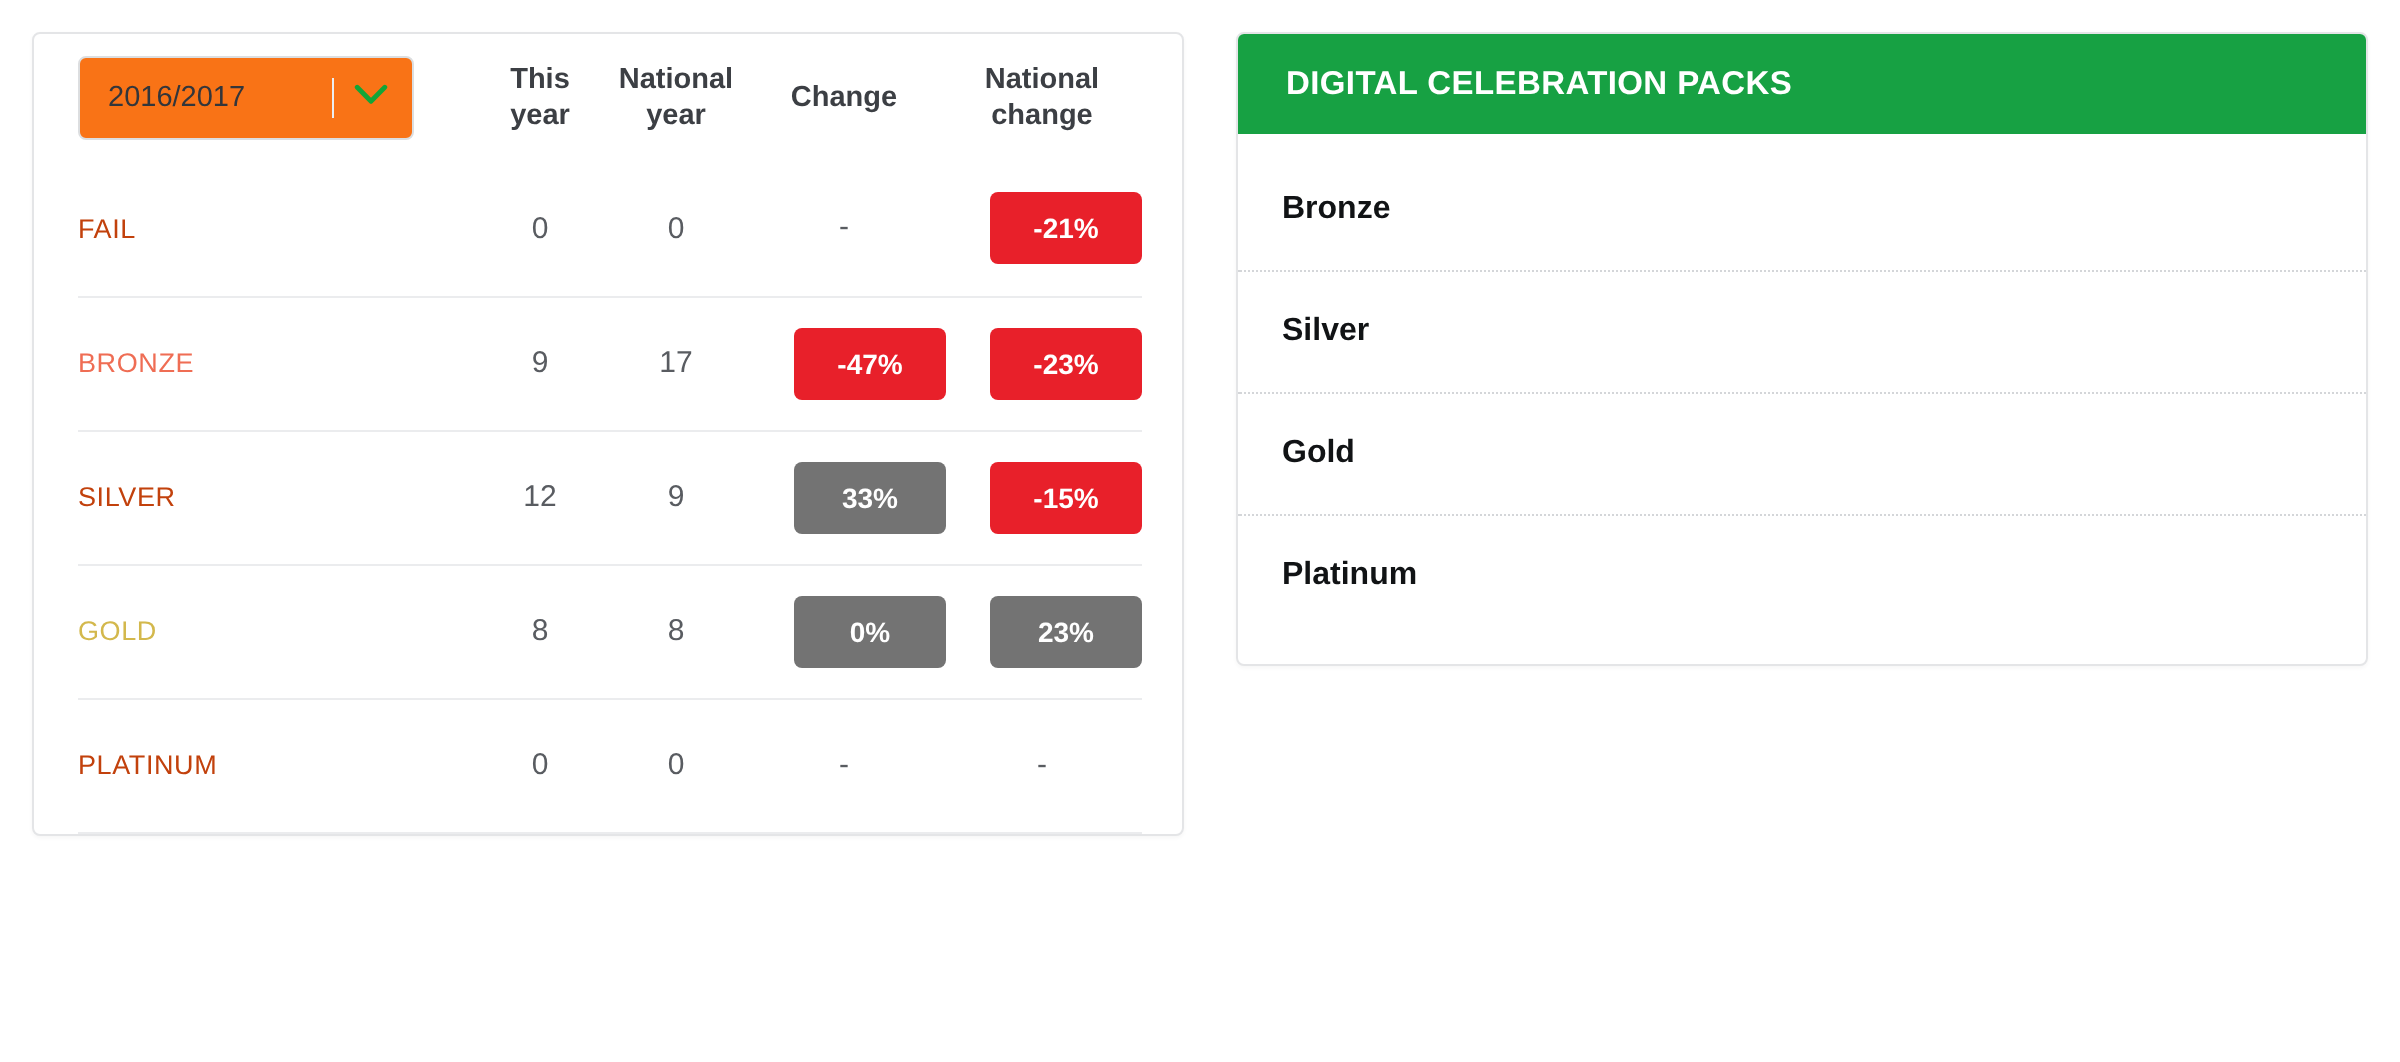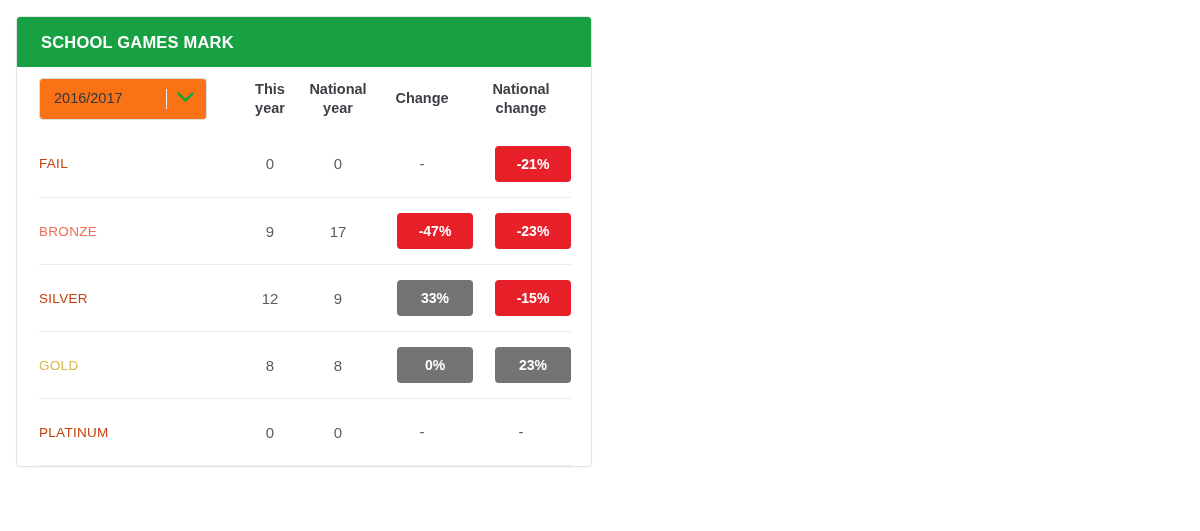--- a/index.html
+++ b/index.html
@@ -154,21 +154,20 @@
   .pack-item + .pack-item {
     border-top: 1px dotted #d4d6d9;
   }
 </style>
 </head>
 <body>
 
 <div class="page">
 
   <div class="card card-left">
-    <div class="card-header">SCHOOL GAMES MARK</div>
 
     <div class="card-body">
       <table class="sgm-table">
         <colgroup>
           <col class="col-label">
             <col class="col-this">
             <col class="col-prev">
             <col class="col-change">
             <col class="col-natl">
         </colgroup>
@@ -262,14 +261,32 @@
             <td class="badge-cell">
               <span class="dash">-</span>
             </td>
           </tr>
 
         </tbody>
       </table>
     </div>
   </div>
 
+  <div class="card card-right">
+    <div class="card-header">DIGITAL CELEBRATION PACKS</div>
+
+    <div class="packs-list">
+      <div class="pack-item">
+        <span>Bronze</span>
+      </div>
+      <div class="pack-item">
+        <span>Silver</span>
+      </div>
+      <div class="pack-item">
+        <span>Gold</span>
+      </div>
+      <div class="pack-item">
+        <span>Platinum</span>
+      </div>
+    </div>
+  </div>
 
 </div>
 
 </body></html>

